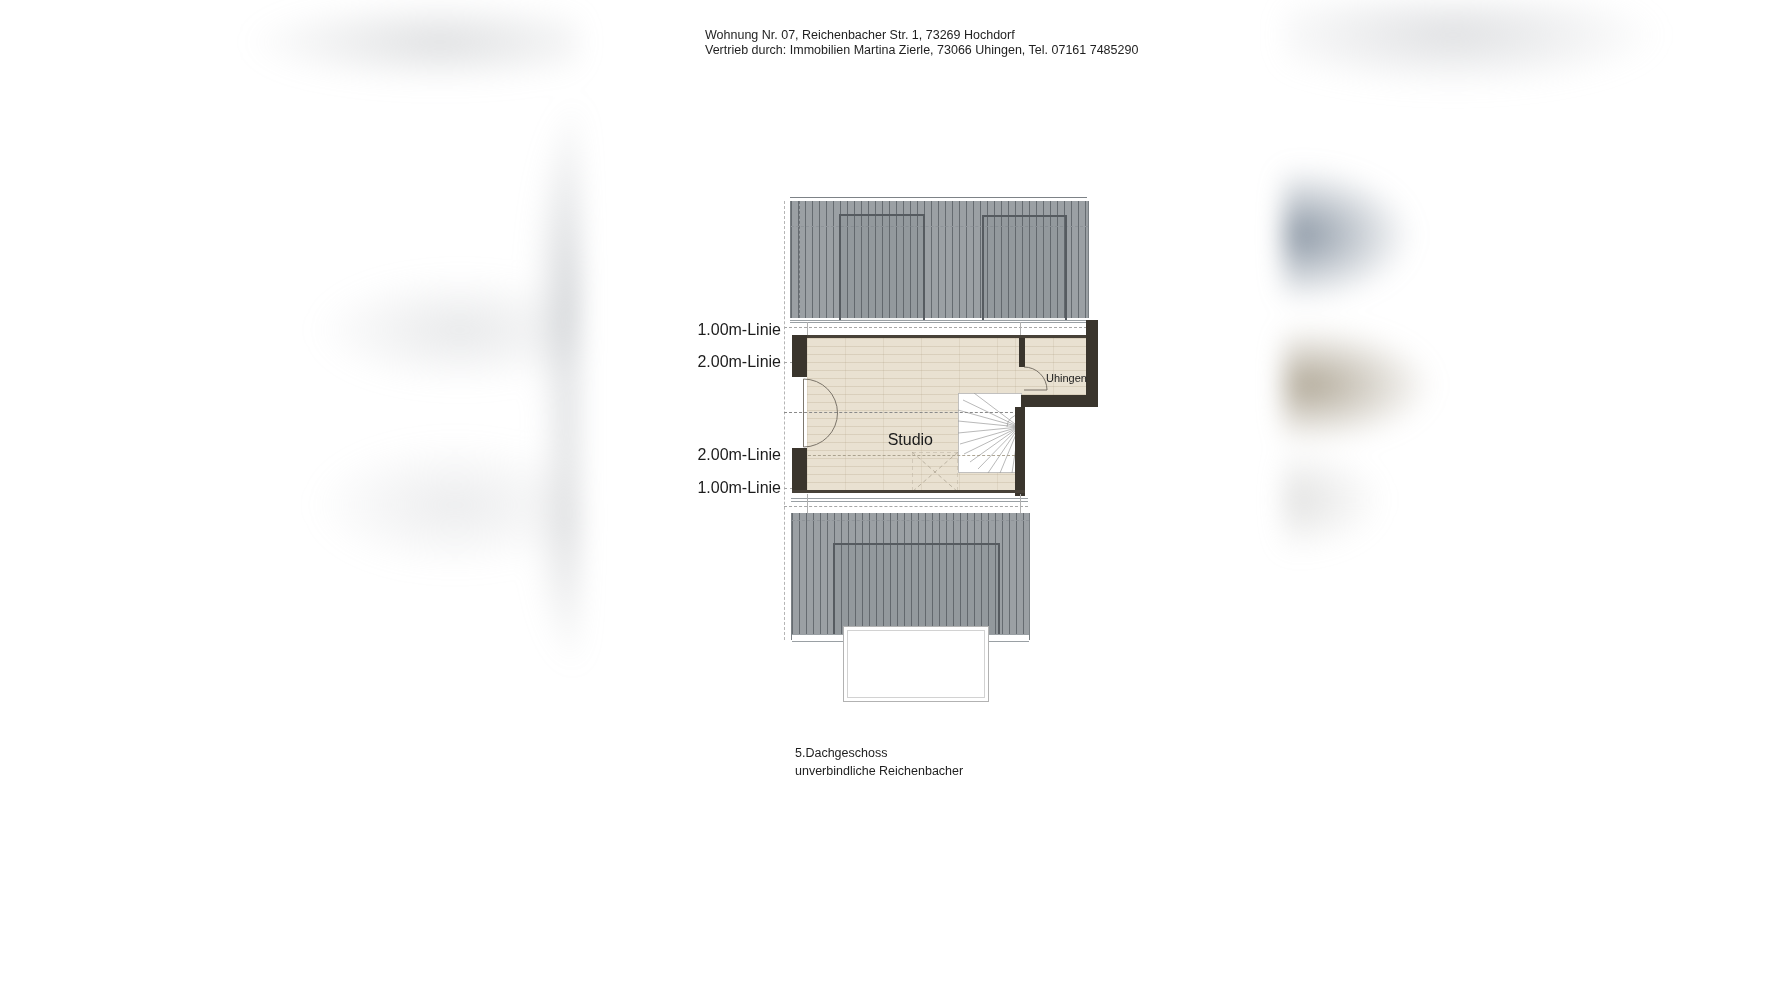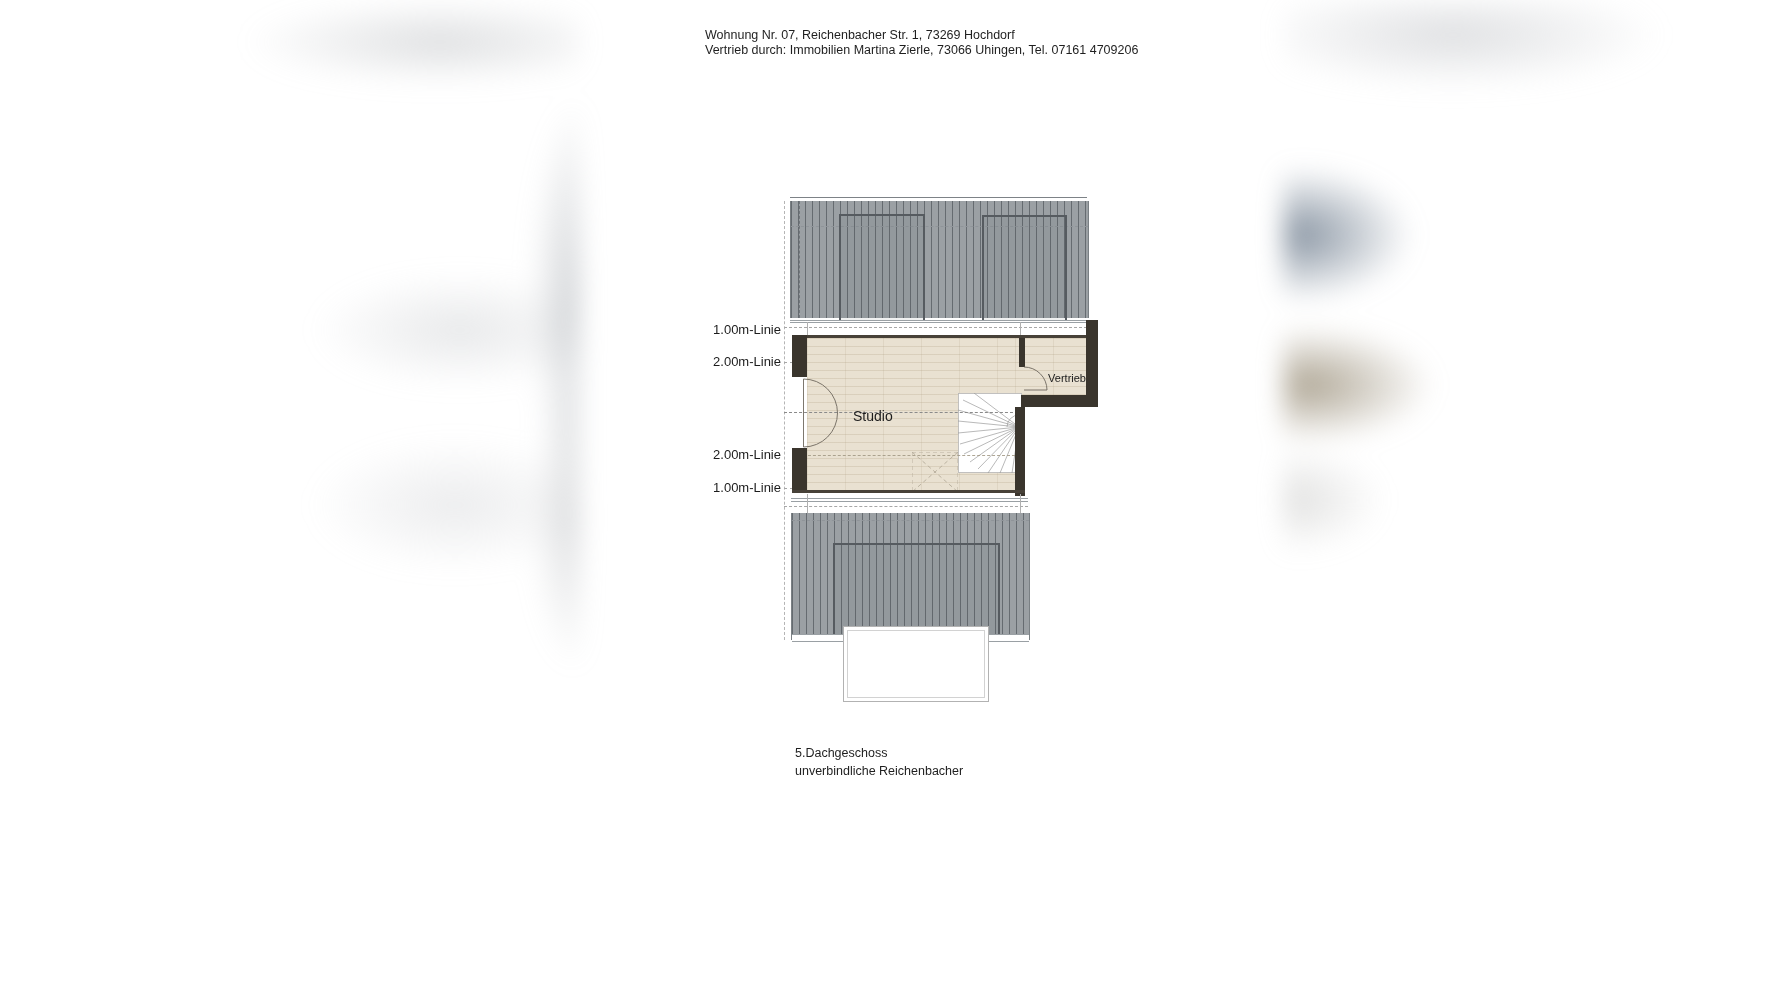--- a/index.html
+++ b/index.html
@@ -34,33 +34,33 @@
   
   .floor{background-color:#e9e1d1;
          background-image:
            repeating-linear-gradient(180deg, rgba(146,126,92,.18) 0 1px, transparent 1px 8px),
            repeating-linear-gradient(90deg, rgba(146,126,92,.12) 0 1px, transparent 1px 38px);}
   .wall{background:#3a352d;}
   .edge{background:#474138;}
   .thinline{background:#9aa0a4;height:1px;}
   .tick{width:1px;background:#b0b0b0;}
   
-  .measure{width:130px;text-align:right;color:#1c1c1c;font-size:13px;line-height:12px;white-space:nowrap;}
+  .measure{width:130px;text-align:right;color:#1c1c1c;font-size:16px;line-height:12px;white-space:nowrap;}
   .room{color:#1c1c1c;white-space:nowrap;}
 </style>
 </head>
 <body>
 
 <div id="canvas">
 
   <div id="blur-left" class="abs"></div>
   <div id="blur-right" class="abs"></div>
 
   <div class="abs doc-text" style="left:665px;top:28px;">Wohnung Nr. 07, Reichenbacher Str. 1, 73269 Hochdorf</div>
-  <div class="abs doc-text" style="left:665px;top:43px;">Vertrieb durch: Immobilien Martina Zierle, 73066 Uhingen, Tel. 07161 4709206</div>
+  <div class="abs doc-text" style="left:665px;top:43px;">Vertrieb durch: Immobilien Martina Zierle, 73066 Uhingen, Tel. 07161 7485290</div>
 
   <div class="abs" style="left:744px;top:201px;width:0;height:439px;border-left:1px dashed #b5b5b5;"></div>
 
   <div class="abs" style="left:750px;top:197px;width:297px;height:4px;background:#fff;border-top:1px solid #7d8287;"></div>
   <div class="abs roof" style="left:750px;top:201px;width:297px;height:117px;">
     <div class="abs hdash" style="left:0;top:25px;width:297px;"></div>
     <div class="abs" style="left:8px;top:0;width:0;height:117px;border-left:1px dashed rgba(70,76,82,.5);"></div>
     <div class="dormer" style="left:48px;top:13px;width:82px;height:104px;"></div>
     <div class="dormer" style="left:191px;top:14px;width:81px;height:103px;"></div>
   </div>
@@ -147,19 +147,19 @@
 
   <div class="abs" style="left:803px;top:626px;width:144px;height:74px;background:#fff;border:1px solid #b2b2b2;">
     <div style="position:absolute;left:3px;top:3px;right:3px;bottom:3px;border:1px solid #d2d2d2;"></div>
   </div>
 
   <div class="abs measure" style="left:611px;top:324px;">1.00m-Linie</div>
   <div class="abs measure" style="left:611px;top:356px;">2.00m-Linie</div>
   <div class="abs measure" style="left:611px;top:449px;">2.00m-Linie</div>
   <div class="abs measure" style="left:611px;top:482px;">1.00m-Linie</div>
 
-  <div class="abs room" style="left:813px;top:408px;width:80px;text-align:left;font-size:14px;">Studio</div>
-  <div class="abs room" style="left:1006px;top:372px;width:40px;text-align:right;font-size:11px;">Vertrieb</div>
+  <div class="abs room" style="left:813px;top:431px;width:80px;text-align:right;font-size:16px;">Studio</div>
+  <div class="abs room" style="left:1006px;top:372px;width:40px;text-align:right;font-size:11px;">Uhingen</div>
 
   <div class="abs doc-text" style="left:755px;top:746px;">5.Dachgeschoss</div>
   <div class="abs doc-text" style="left:755px;top:764px;">unverbindliche Reichenbacher</div>
 
 </div>
 
 </body></html>

